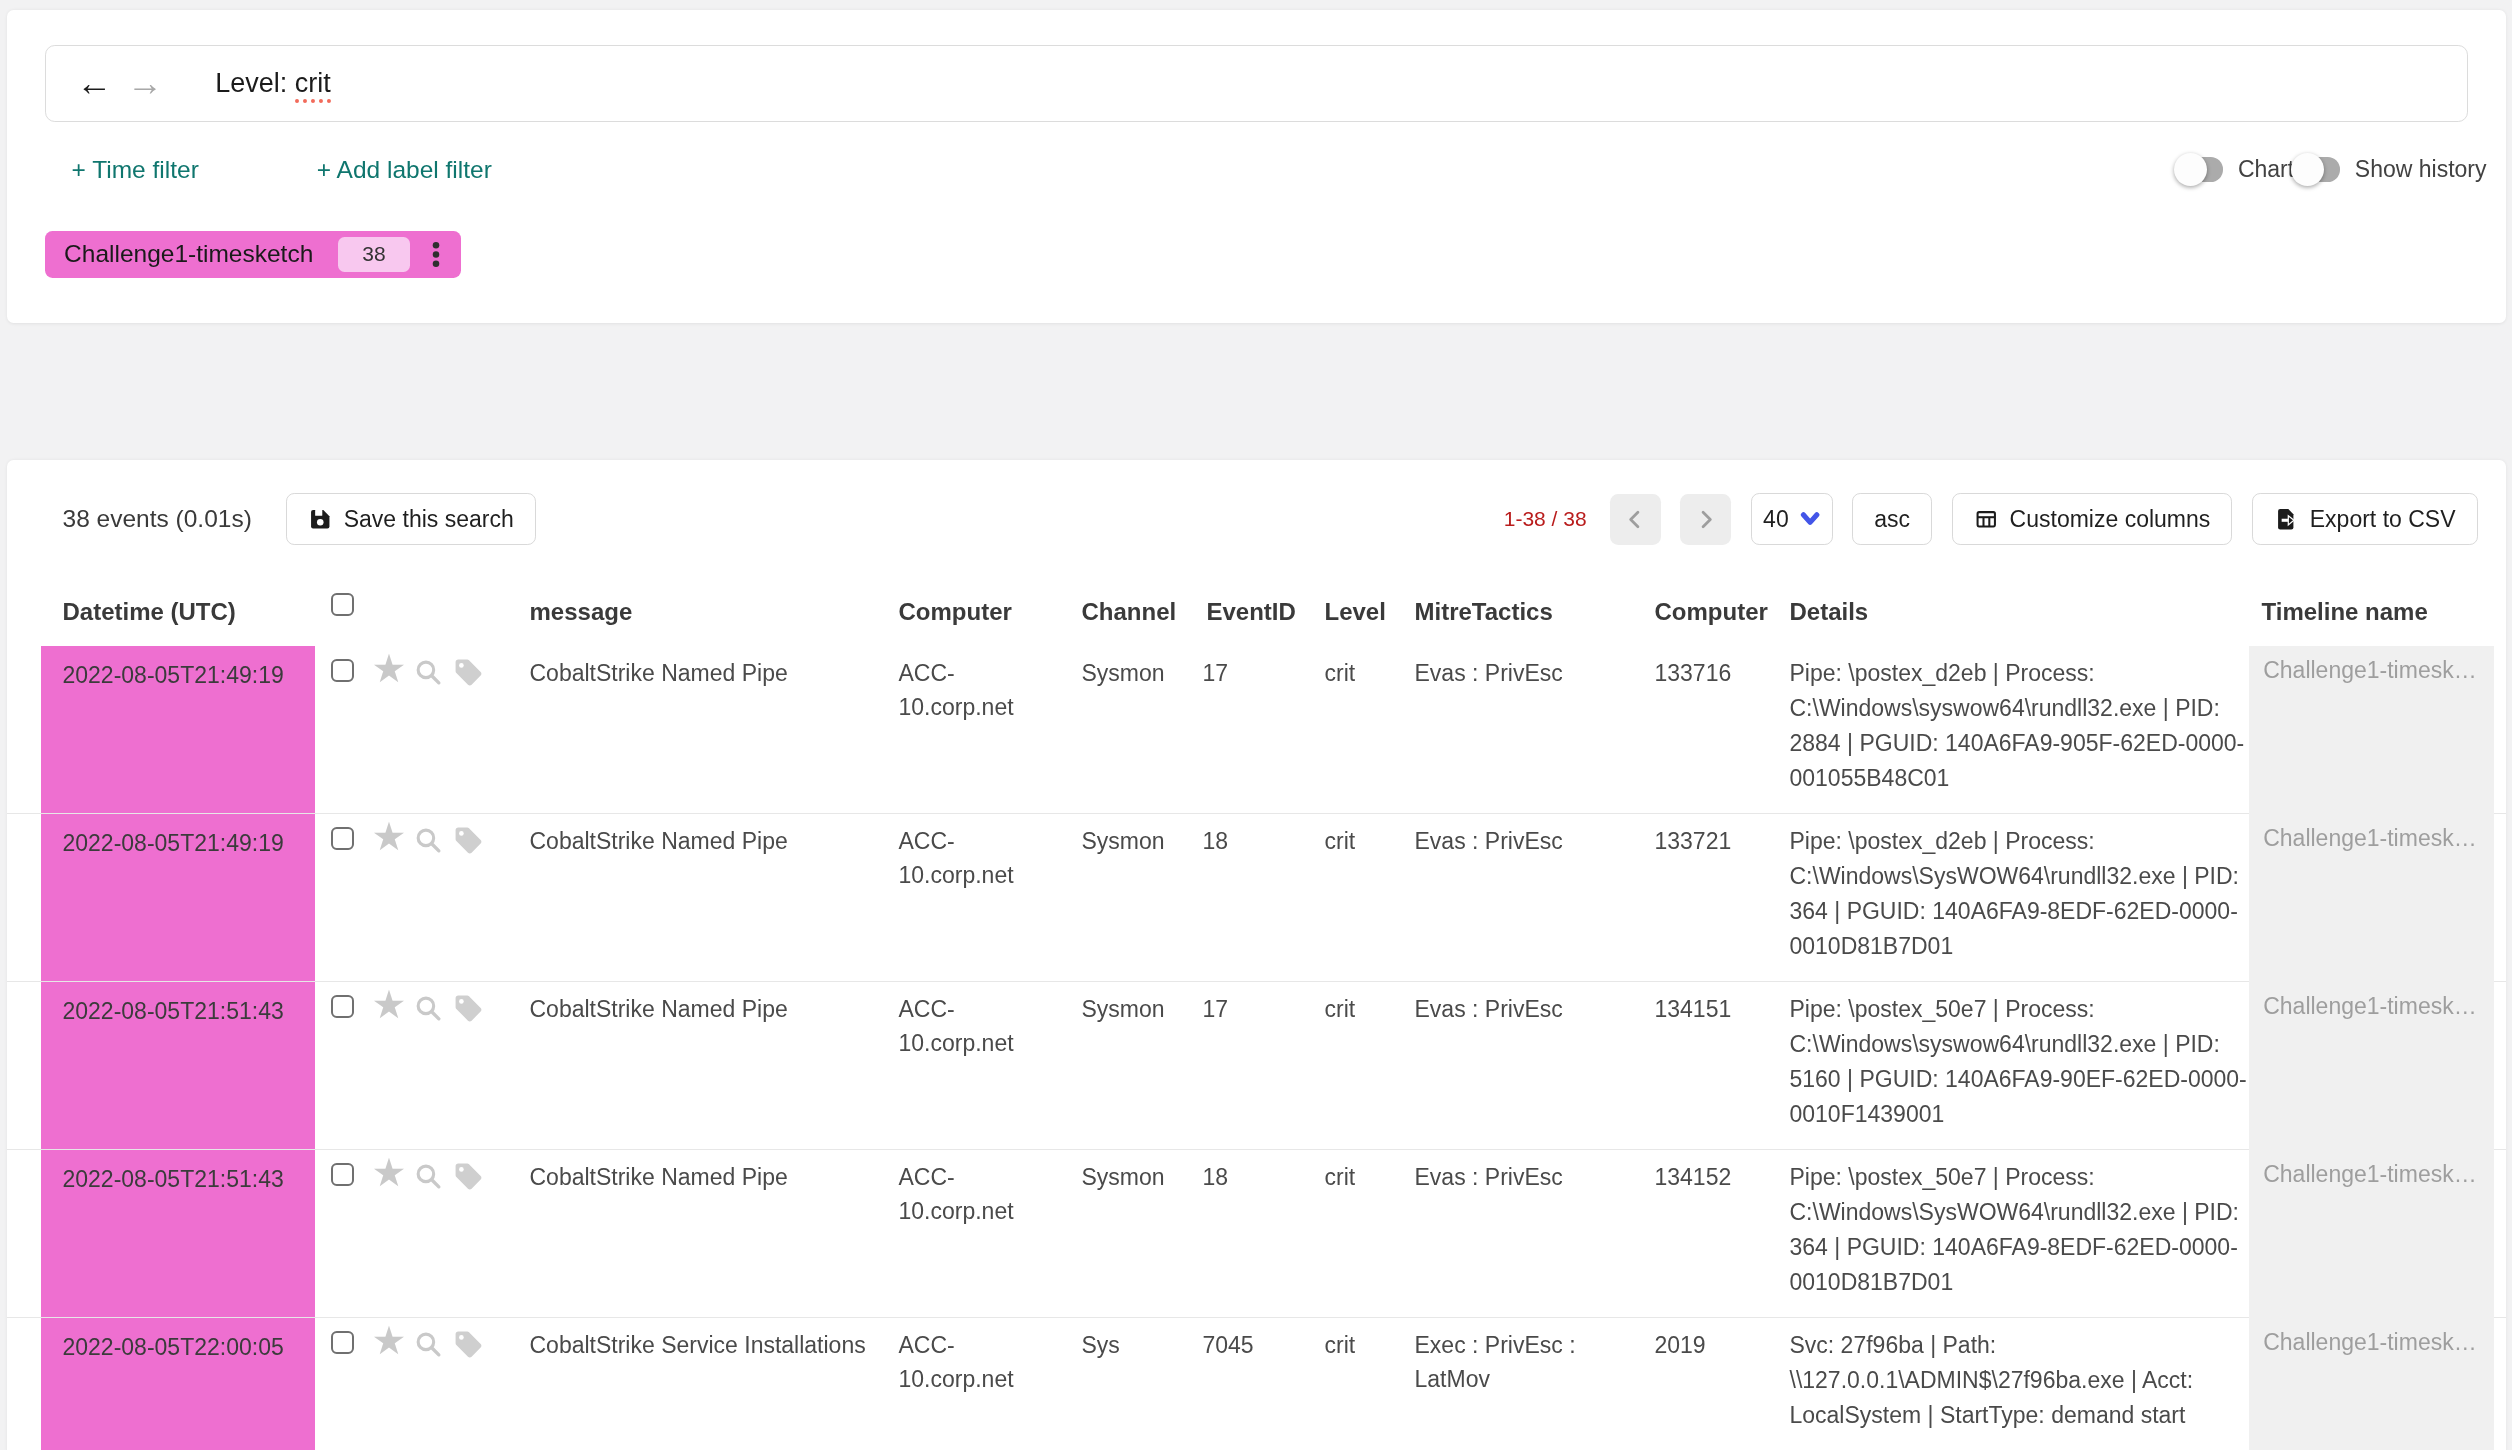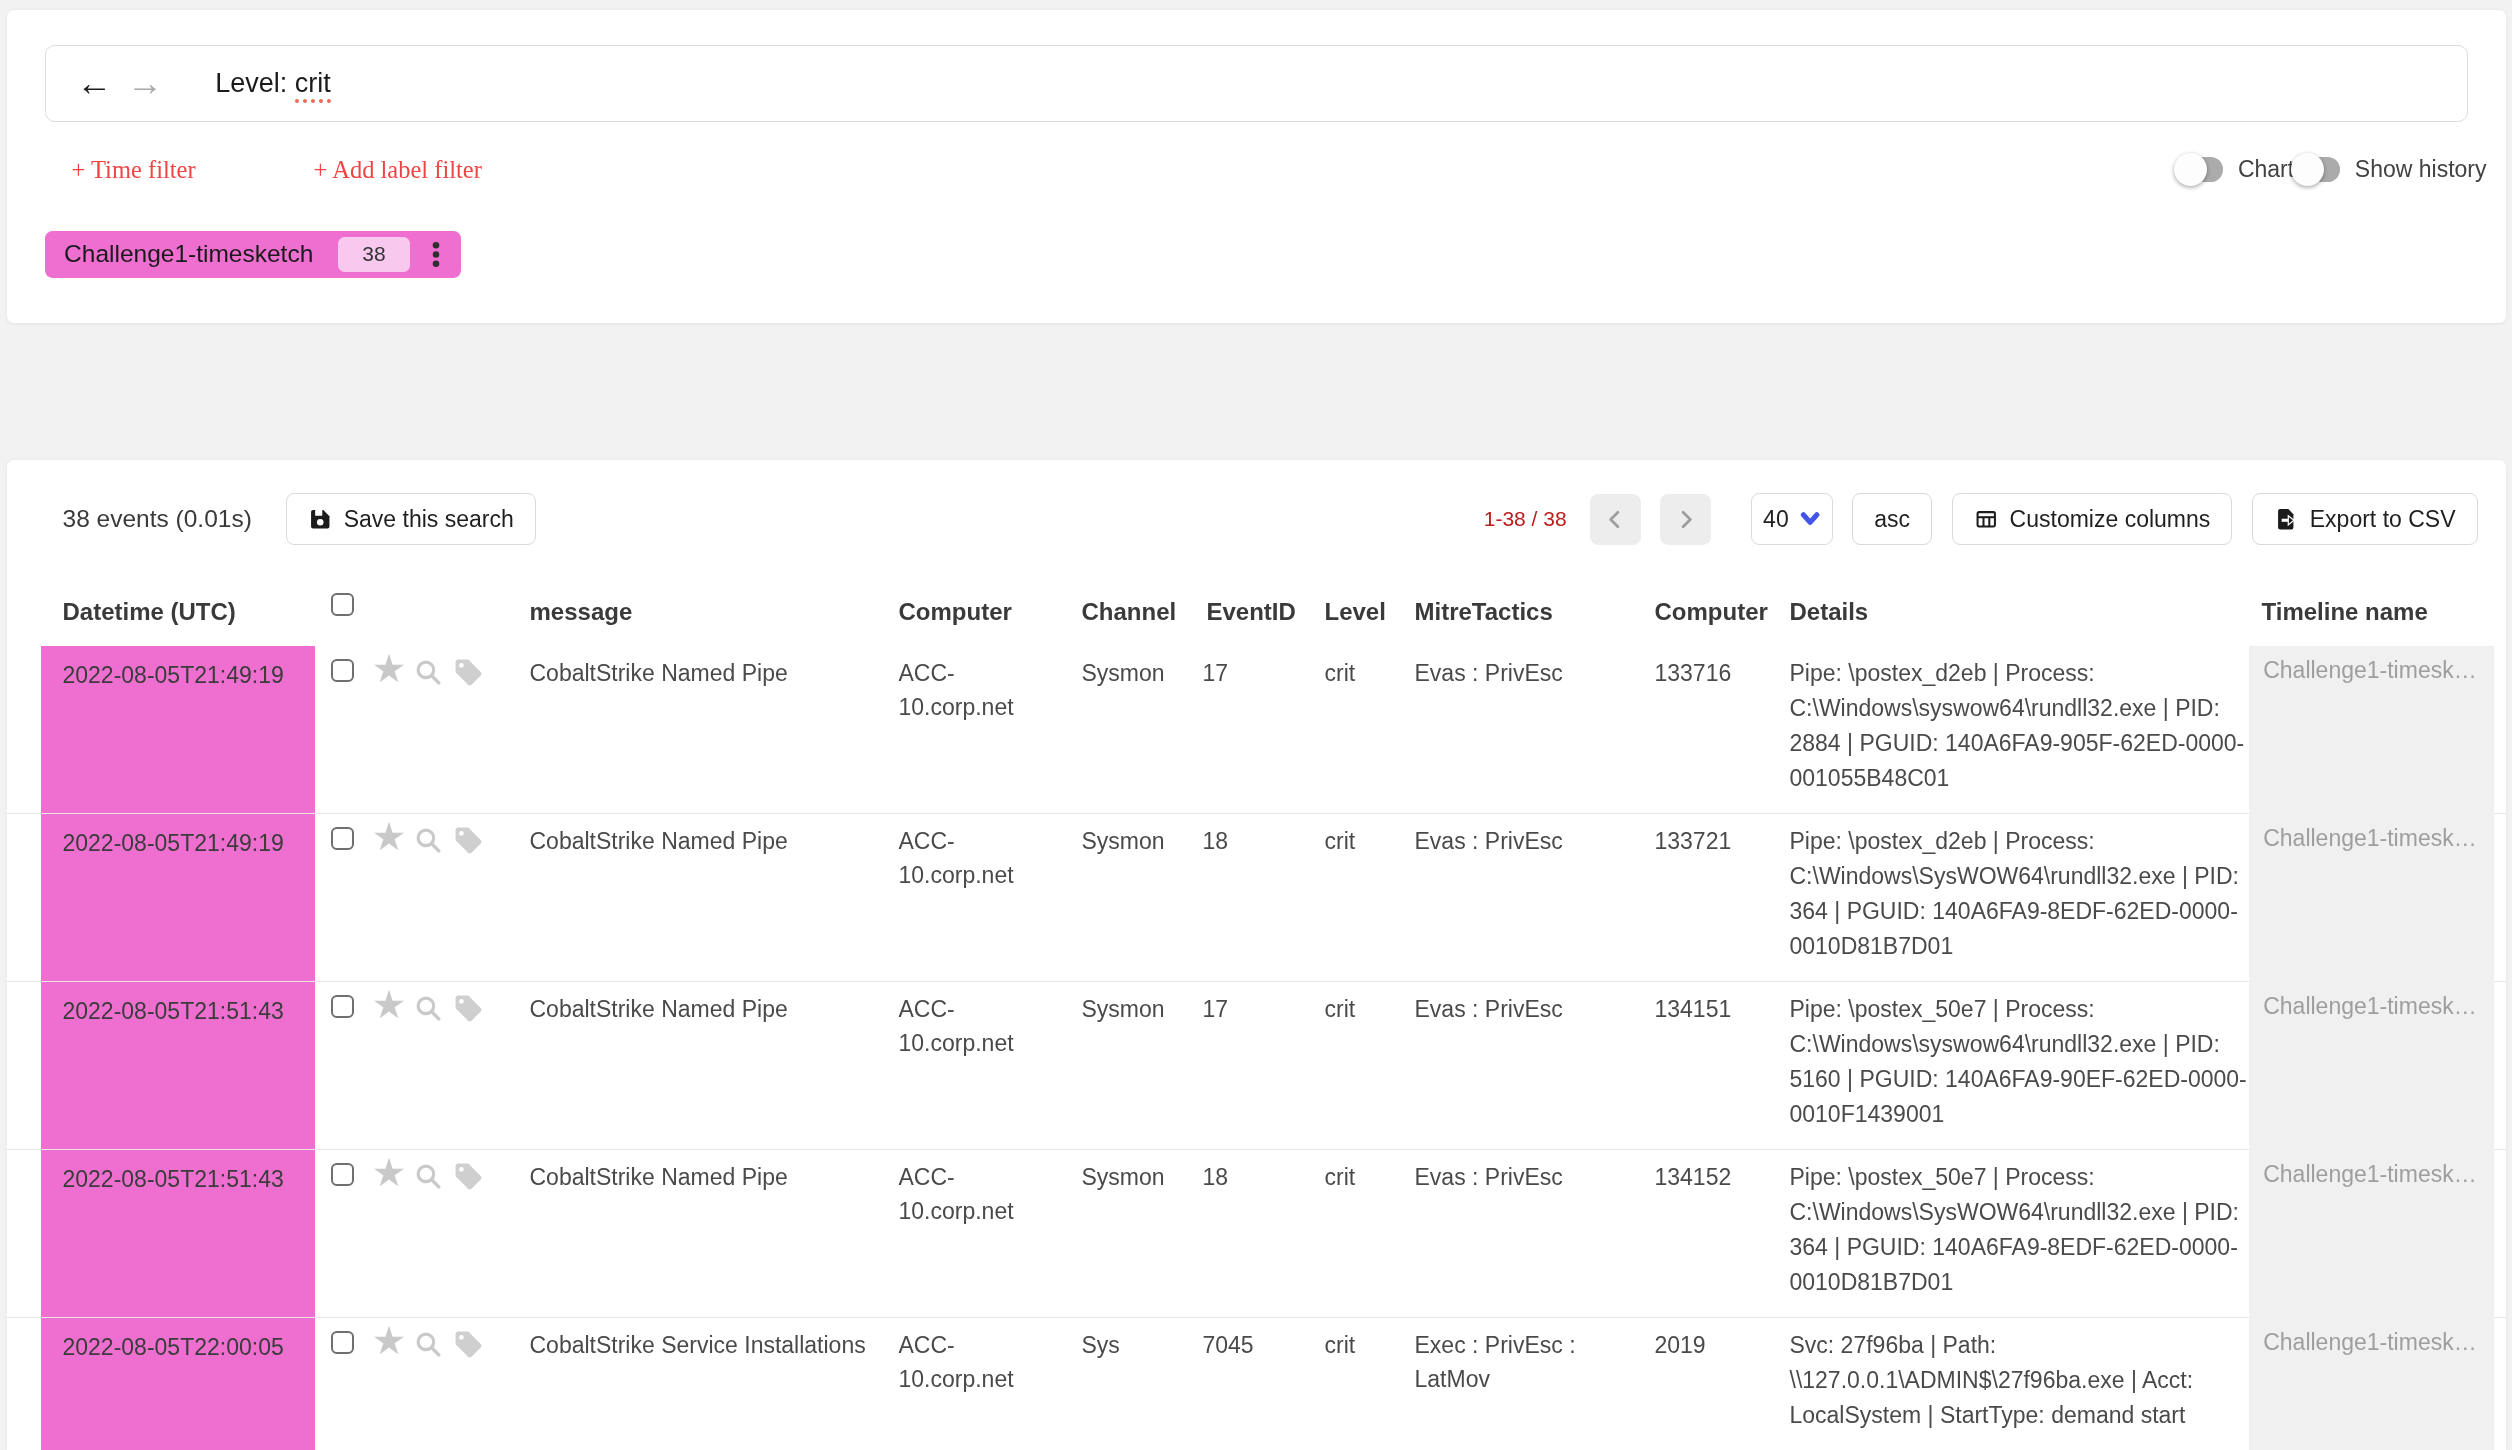--- a/index.html
+++ b/index.html
@@ -20,21 +20,21 @@
     position:absolute; left:38px; right:38px; top:35px; height:77px;
     border:1.6px solid #dcdcdc; border-radius:9.8px;
     display:flex; align-items:center; padding-left:31px; background:#fff;
   }
   .nav-arrow { font-size:36px; line-height:36px; cursor:pointer; }
   .nav-back { color:#1b1b1b; font-weight:bold; }
   .nav-fwd { color:#a8a8a8; font-weight:bold; margin-left:14.7px; }
   .query { margin-left:52px; font-size:27px; color:#1b1b1b; }
   .misspell { border-bottom:4.9px dotted #f26b5b; padding-bottom:0.8px; }
   .filters { position:absolute; top:146px; left:65px; display:flex; gap:118px; }
-  .filter-link { font-size:24.5px; color:#ef4444; cursor:pointer;font-family:Liberation Serif, serif; }
+  .filter-link { font-size:24.5px; color:#0f766e; cursor:pointer; }
   .toggles { position:absolute; top:146px; right:19px; display:flex; align-items:center; }
   .toggle-group { display:flex; align-items:center; gap:14.7px; }
   .switch { position:relative; width:46px; height:24.5px; cursor:pointer; }
   .switch .track { position:absolute; inset:0; background:#ababab; border-radius:12.3px; }
   .switch .knob {
     position:absolute; left:-3.3px; top:-4.1px; width:33px; height:33px; border-radius:50%;
     background:#fdfdfd; box-shadow:0 1.6px 4.1px rgba(0,0,0,0.35);
   }
   .toggle-label { font-size:23px; color:#424242; }
   .chip {
@@ -56,21 +56,21 @@
     display:inline-flex; align-items:center; gap:11.4px;
     height:52px; border:1.6px solid #d9d9d9; border-radius:8.2px; background:#fff;
     font-size:23px; color:#1f1f1f; padding:0 21px; cursor:pointer; white-space:nowrap;
   }
   .toolbar-right { position:absolute; right:28px; top:33px; height:52px; display:flex; align-items:center; gap:19.6px; }
   .range { font-size:21px; color:#b91c1c; margin-right:3.3px; }
   .pag-btn {
     width:51px; height:51px; background:#ededed; border-radius:8.2px; border:none;
     display:inline-flex; align-items:center; justify-content:center; cursor:default;
   }
-  .select-btn { width:82px; padding:0 11.4px; justify-content:space-between;margin-left:20px; }
+  .select-btn { width:82px; padding:0 11.4px; justify-content:space-between; }
   
   .thead { position:absolute; top:128px; left:0; right:0; height:57px; }
   .th { position:absolute; top:9.8px; font-size:24px; font-weight:bold; color:#3a3a3a; }
   .h-dt{left:56px} .h-msg{left:523px} .h-comp{left:892px}
   .h-chan{left:1075px} .h-eid{left:1200px} .h-lvl{left:1318px} .h-mitre{left:1408px}
   .h-rid{left:1648px} .h-det{left:1783px} .h-tl{left:2255px}
   .tbody { position:absolute; top:186px; left:0; right:0; }
   .row { position:relative; height:168px; border-bottom:1.6px solid #e7e7e7; }
   .cb {
     display:inline-block; width:23px; height:23px; border:2.5px solid #707070;

